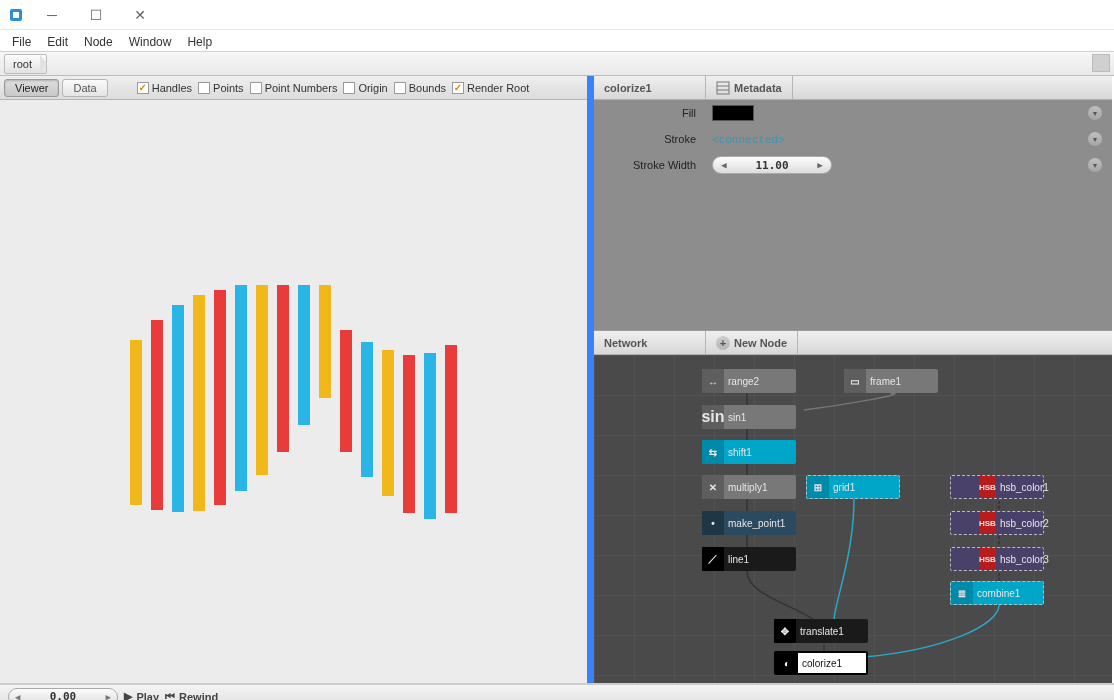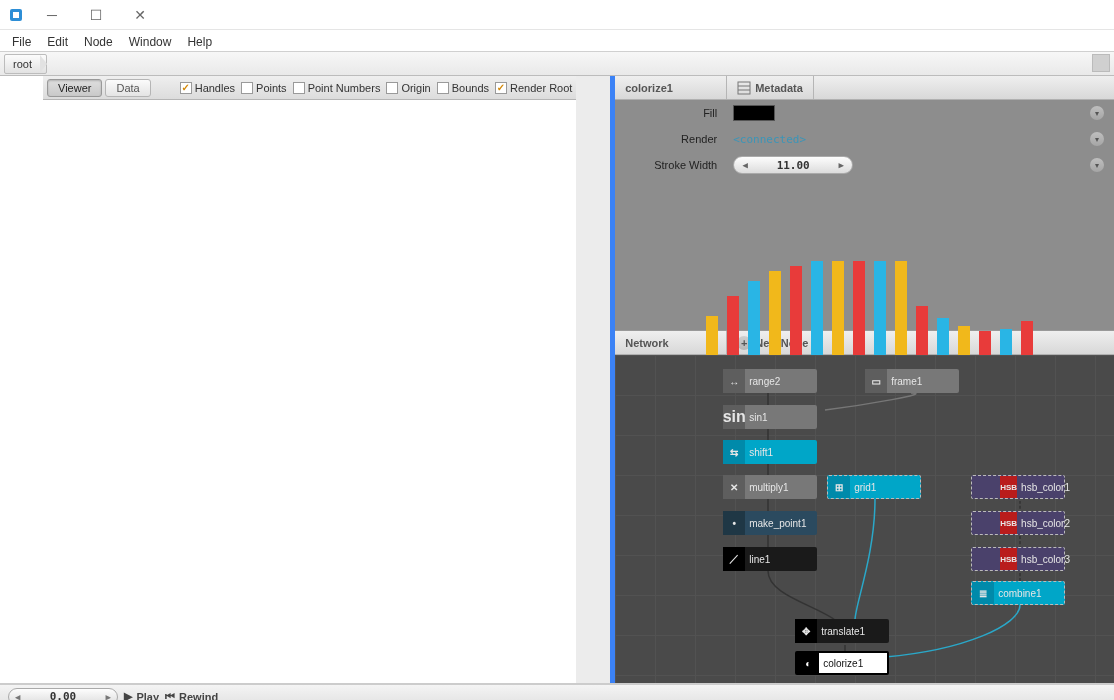--- a/index.html
+++ b/index.html
@@ -9,21 +9,21 @@
 .titlebar .title { color: #888; font-size: 12px; flex: 1; }
 .titlebar .win-btns { display: flex; }
 .titlebar .win-btn { width: 44px; height: 30px; display: flex; align-items: center; justify-content: center; color: #666; font-size: 14px; }
 .menubar { height: 22px; display: flex; align-items: flex-end; padding: 0 4px; border-bottom: 1px solid #d0d0d0; background: #fff; }
 .menubar .menu-item { padding: 2px 8px; color: #333; font-size: 12px; }
 .breadcrumb-bar { height: 24px; background: linear-gradient(#f7f7f7,#e9e9e9); border-bottom: 1px solid #bcbcbc; display: flex; align-items: center; position: relative; }
 .breadcrumb { padding: 3px 14px 3px 8px; background: linear-gradient(#fcfcfc,#e2e2e2); border: 1px solid #bcbcbc; border-radius: 2px; height: 20px; margin-left: 4px; display: flex; align-items: center; position: relative; justify-content: flex-end; }
 .breadcrumb::after { content: ""; position: absolute; right: -1px; top: 50%; transform: translateY(-50%); border-left: 7px solid #e2e2e2; border-top: 9px solid transparent; border-bottom: 9px solid transparent; }
 .breadcrumb-end { position: absolute; right: 4px; top: 2px; width: 18px; height: 18px; background: #d0d0d0; border: 1px solid #bbb; }
 .main { display: flex; height: 608px; border-bottom: 1px solid #ccc; }
-.left-pane { width: 594px; display: flex; flex-direction: row; border-right: 5px solid #3b82f6; margin-left: 43px; }
+.left-pane { width: 594px; display: flex; flex-direction: column; border-right: 7px solid #3b82f6; }
 .right-pane { width: 518px; display: flex; flex-direction: column; }
 .toolbar { height: 24px; background: linear-gradient(#efefef,#dcdcdc); border-bottom: 1px solid #b5b5b5; display: flex; align-items: center; padding: 0 4px; font-size: 11px; }
 .tab-btn { padding: 2px 10px; border: 1px solid #b5b5b5; background: linear-gradient(#fbfbfb,#e4e4e4); border-radius: 3px; margin-right: 3px; color: #555; }
 .tab-btn.active { background: linear-gradient(#dedede,#c9c9c9); color: #222; border-color: #999; box-shadow: inset 0 1px 2px rgba(0,0,0,0.2); }
 .checkbox-item { display: inline-flex; align-items: center; margin-left: 6px; }
 .checkbox { width: 12px; height: 12px; border: 1px solid #9a9a9a; background: #fff; margin-right: 3px; display: inline-flex; align-items: center; justify-content: center; font-size: 10px; color: #d48806; font-weight: bold; }
 .viewer-canvas { flex: 1; background: #ececec; position: relative; }
 .bars { position: absolute; left: 130px; top: 185px; display: flex; align-items: flex-start; gap: 9px; }
 .bar { width: 12px; }
 .panel-header { height: 24px; background: linear-gradient(#efefef,#d8d8d8); border-bottom: 1px solid #b0b0b0; display: flex; align-items: center; }
@@ -171,21 +171,21 @@
     </div>
     <div class="properties">
       <div class="prop-row">
         <div class="prop-label">Fill</div>
         <div class="prop-value">
           <div class="color-swatch"></div>
           <div class="prop-disclose">▾</div>
         </div>
       </div>
       <div class="prop-row">
-        <div class="prop-label">Render</div>
+        <div class="prop-label">Stroke</div>
         <div class="prop-value">
           <span class="connected-text">&lt;connected&gt;</span>
           <div class="prop-disclose">▾</div>
         </div>
       </div>
       <div class="prop-row">
         <div class="prop-label">Stroke Width</div>
         <div class="prop-value">
           <div class="spinner">
             <span class="arrow left">◀</span>

